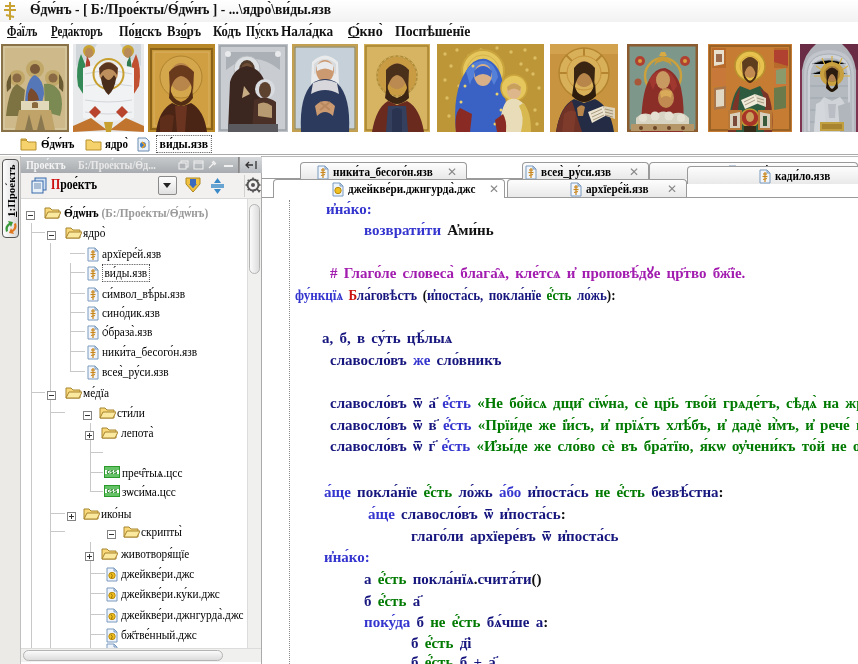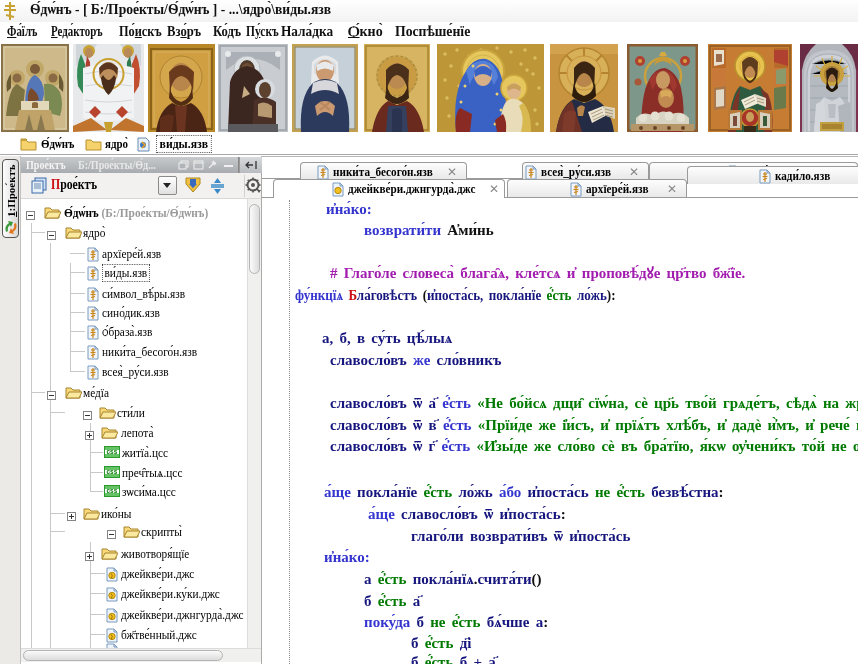--- a/index.html
+++ b/index.html
@@ -596,29 +596,20 @@
               <path d="M1 12 L4 6 L17 6 L14 12 Z" fill="#fce9a0" stroke="#a8842e"></path>
             </svg></span><span class="abs txt" style="left:62px;top:2px;">ме́дїа</span></div>
 <div class="trow" style="left:16px;top:204px;width:226px;text-decoration:underline;"><span class="exp abs" style="left:46px;top:5px;"></span><span class="abs" style="left:62px;top:3px;"><svg width="17" height="13" viewBox="0 0 17 13">
               <path d="M1 12 L1 2 L6 2 L8 4 L15 4 L15 12 Z" fill="#f8d878" stroke="#a8842e"></path>
               <path d="M1 12 L4 6 L17 6 L14 12 Z" fill="#fce9a0" stroke="#a8842e"></path>
             </svg></span><span class="abs txt" style="left:80px;top:2px;">сти́ли</span></div>
 <div class="trow" style="left:0;top:224px;width:198px;"><span class="exp plus abs" style="left:64px;top:5px;"></span><span class="abs" style="left:80px;top:3px;"><svg width="17" height="13" viewBox="0 0 17 13">
               <path d="M1 12 L1 2 L6 2 L8 4 L15 4 L15 12 Z" fill="#f8d878" stroke="#a8842e"></path>
               <path d="M1 12 L4 6 L17 6 L14 12 Z" fill="#fce9a0" stroke="#a8842e"></path>
             </svg></span><span class="abs txt" style="left:100px;top:2px;">лепота̀</span></div>
-<div class="trow" style="left:0;top:244px;width:226px;">
-          <span class="abs" style="left:83px;top:3px;"><svg width="16" height="12" viewBox="0 0 16 12">
-              <rect x="0.5" y="0.5" width="15" height="11" fill="#ffffff" stroke="#2a9a2a"></rect>
-              <rect x="1" y="1" width="14" height="3" fill="#66c266"></rect>
-              <rect x="1" y="8" width="14" height="3" fill="#66c266"></rect>
-              <text x="2.5" y="7.5" font-size="6.5" fill="#0a7a0a" font-family="Liberation Sans" font-weight="bold">css</text>
-            </svg></span>
-          <span class="abs txt" style="left:101px;top:2px;">житїа̀.цсс</span>
-        </div>
 <div class="trow" style="left:0;top:264px;width:226px;">
           <span class="abs" style="left:83px;top:3px;"><svg width="16" height="12" viewBox="0 0 16 12">
               <rect x="0.5" y="0.5" width="15" height="11" fill="#ffffff" stroke="#2a9a2a"></rect>
               <rect x="1" y="1" width="14" height="3" fill="#66c266"></rect>
               <rect x="1" y="8" width="14" height="3" fill="#66c266"></rect>
               <text x="2.5" y="7.5" font-size="6.5" fill="#0a7a0a" font-family="Liberation Sans" font-weight="bold">css</text>
             </svg></span>
           <span class="abs txt" style="left:101px;top:2px;">преч̑тыѧ.цсс</span>
         </div>
 <div class="trow" style="left:0;top:283px;width:226px;">
@@ -782,21 +773,21 @@
 <div class="cl" style="left:102px;top:21px;"><span class="kw">возврати́ти</span> <span class="blk">А҆ми́нь</span></div>
 <div class="cl" style="left:68px;top:64px;"><span class="cmt"># Глаго́ле словеса̀ блага̑ѧ, кле́тсѧ и҆ проповѣ́дꙋе цр҃тво бж҃їе.</span></div>
 <div class="cl" style="left:33px;top:86px;transform:scaleX(.87);transform-origin:0 0;"><span class="kw">фу́нкцїѧ</span> <span class="red">Б</span><span class="id">ла́говѣстъ</span> <span class="blk">(</span><span class="id">и҆поста́сь, покла́нїе</span> <span class="grn">е҆́сть</span> <span class="id">ло́жь</span><span class="blk">):</span></div>
 <div class="cl" style="left:60px;top:129px;"><span class="id">а, б, в су́ть цѣ́лыѧ</span></div>
 <div class="cl" style="left:68px;top:151px;"><span class="id">славосло́въ</span> <span class="kw">же</span> <span class="id">сло́вникъ</span></div>
 <div class="cl" style="left:68px;top:194px;"><span class="id">славосло́въ ѿ а҃ </span><span class="kw">е҆́сть</span> <span class="str">«Не бо́йсѧ дщи̑ сїѡ́на, сѐ цр҃ь тво́й грѧде́тъ, сѣдѧ̀ на жребѧ́ти ѻ́сли</span></div>
 <div class="cl" style="left:68px;top:216px;"><span class="id">славосло́въ ѿ в҃ </span><span class="kw">е҆́сть</span> <span class="str">«Прїи́де же і҆и́съ, и҆ прїѧ́тъ хлѣ́бъ, и҆ дадѐ и҆̀мъ, и҆ рече́ и҆́мъ</span></div>
 <div class="cl" style="left:68px;top:237px;"><span class="id">славосло́въ ѿ г҃ </span><span class="kw">е҆́сть</span> <span class="str">«И҆зы́де же сло́во сѐ въ бра́тїю, я́кѡ ѹ҆чени́къ то́й не ѹ҆́мре</span></div>
 <div class="cl" style="left:62px;top:283px;"><span class="kw">а́ще</span> <span class="id">покла́нїе</span> <span class="grn">е҆́сть</span> <span class="id">ло́жь</span> <span class="kw">а́бо</span> <span class="id">и҆поста́сь</span> <span class="grn">не е҆́сть</span> <span class="id">безвѣ́стна</span><span class="blk">:</span></div>
 <div class="cl" style="left:106px;top:305px;"><span class="kw">а́ще</span> <span class="id">славосло́въ ѿ и҆поста́сь</span><span class="blk">:</span></div>
-<div class="cl" style="left:149px;top:327px;"><span class="id">глаго́ли возврати́въ ѿ и҆поста́сь</span></div>
+<div class="cl" style="left:149px;top:327px;"><span class="id">глаго́ли архїере́въ ѿ и҆поста́сь</span></div>
 <div class="cl" style="left:62px;top:348px;"><span class="kw">и҆на́ко:</span></div>
 <div class="cl" style="left:102px;top:370px;"><span class="id">а</span> <span class="grn">е҆́сть</span> <span class="id">покла́нїѧ</span><span class="blk">.</span><span class="id">счита́ти</span><span class="blk">()</span></div>
 <div class="cl" style="left:102px;top:392px;"><span class="id">б</span> <span class="grn">е҆́сть</span> <span class="id">а҃</span></div>
 <div class="cl" style="left:102px;top:413px;"><span class="kw">поку́да</span> <span class="id">б</span> <span class="grn">не е҆́сть</span> <span class="id">бѧ́чше</span> <span class="id">а</span><span class="blk">:</span></div>
 <div class="cl" style="left:149px;top:434px;"><span class="id">б</span> <span class="grn">е҆́сть</span> <span class="id">д҃і</span></div>
 <div class="cl" style="left:149px;top:453px;"><span class="id">б</span> <span class="grn">е҆́сть</span> <span class="id">б + а҃</span></div>
 </div>
     </div>
   </div>
 </body></html>

